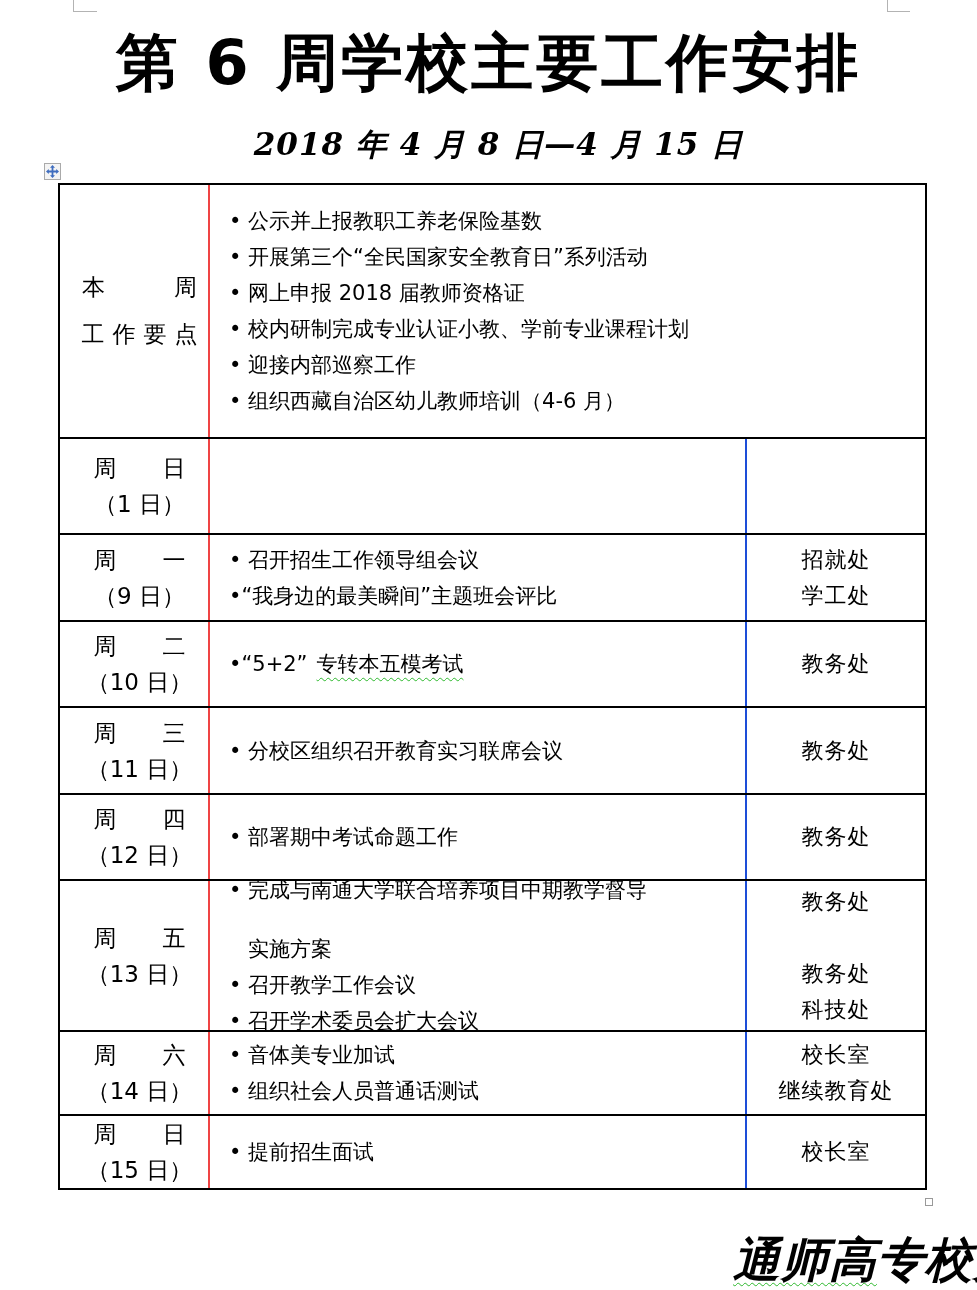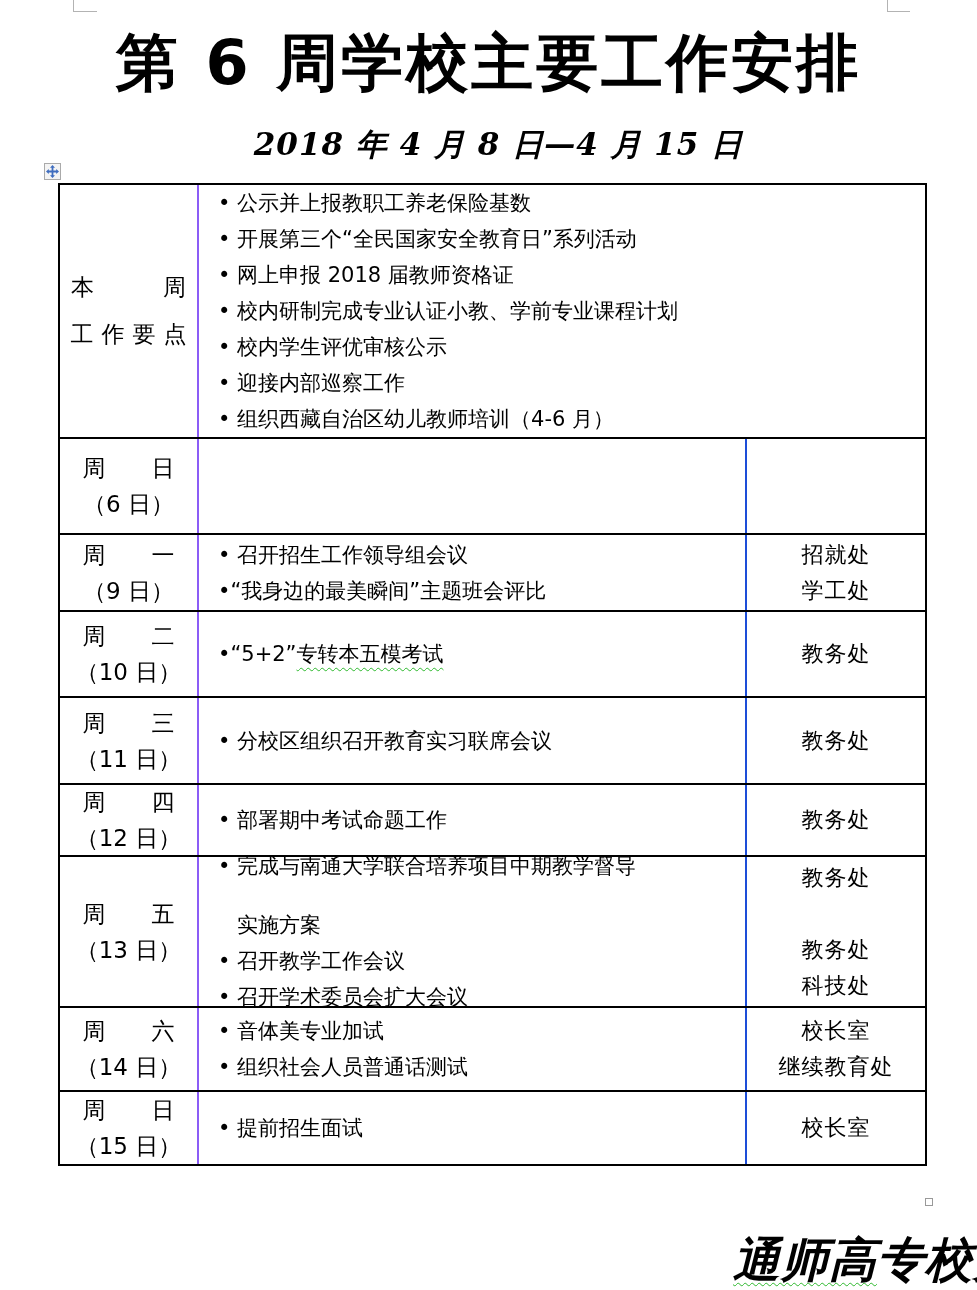--- a/index.html
+++ b/index.html
@@ -24,40 +24,40 @@
 
   
   .tbl {
     position:absolute; left:58px; top:183px; width:869px;
     border:2px solid #000; box-sizing:border-box;
   }
   .row { display:flex; box-sizing:border-box; border-top:2px solid #000; align-items:stretch; }
   .row.first { border-top:none; }
   .cell { box-sizing:border-box; }
   .day {
-    width:139px; border-right:2px solid #8b5cf6; flex:none;
+    width:139px; border-right:2px solid #ef4444; flex:none;
     display:flex; flex-direction:column; justify-content:center; align-items:center;
-    font-size:23px; line-height:36px; text-align:center; white-space:nowrap;
+    font-size:23px; line-height:36px; text-align:center; white-space:nowrap;margin-left:11px;
   }
   .row.r1 .day { line-height:47px; }
   .spread { letter-spacing:8px; margin-right:-8px; }
   .content {
     flex:1; min-width:0;
     display:flex; flex-direction:column; justify-content:center;
     padding-left:19px; font-size:21px; line-height:36px;border-radius:24px;
   }
   .dept {
     width:180px; border-left:2px solid #1d4ed8; flex:none;
     display:flex; flex-direction:column; justify-content:center;
     text-align:center; font-size:22px; line-height:36px; letter-spacing:1px;
   }
   .line  { min-height:36px; white-space:nowrap; }
   .cont  { padding-left:19px;margin-top:23px; }
   .dline { min-height:36px; }
-  .gap-r { }
+  .gap-r { margin-right:9px; }
 
   .squiggle {
     text-decoration-line:underline;
     text-decoration-style:wavy;
     text-decoration-color:#2eb82e;
     text-decoration-thickness:1px;
     text-underline-offset:6px;
   }
 
   
@@ -111,36 +111,35 @@
     <div class="row first r1" style="height:252px">
       <div class="cell day">
         <div class="dl">本　　　周</div>
         <div class="dl spread">工作要点</div>
       </div>
       <div class="cell content">
         <div class="line">• 公示并上报教职工养老保险基数</div>
         <div class="line">• 开展第三个“全民国家安全教育日”系列活动</div>
         <div class="line">• 网上申报 2018 届教师资格证</div>
         <div class="line">• 校内研制完成专业认证小教、学前专业课程计划</div>
-        <div class="line">• 校内学生评优审核公示</div>
         <div class="line">• 迎接内部巡察工作</div>
         <div class="line">• 组织西藏自治区幼儿教师培训（4-6 月）</div>
       </div>
     </div>
 
     <div class="row" style="height:96px">
       <div class="cell day">
         <div class="dl">周　　日</div>
-        <div class="dl">（6 日）</div>
+        <div class="dl">（1 日）</div>
       </div>
       <div class="cell content"></div>
       <div class="cell dept"></div>
     </div>
 
-    <div class="row" style="height:77px">
+    <div class="row" style="height:87px">
       <div class="cell day">
         <div class="dl">周　　一</div>
         <div class="dl">（9 日）</div>
       </div>
       <div class="cell content">
         <div class="line">• 召开招生工作领导组会议</div>
         <div class="line">•“我身边的最美瞬间”主题班会评比</div>
       </div>
       <div class="cell dept">
         <div class="dline">招就处</div>
@@ -169,21 +168,21 @@
         <div class="dl">（11 日）</div>
       </div>
       <div class="cell content">
         <div class="line">• 分校区组织召开教育实习联席会议</div>
       </div>
       <div class="cell dept">
         <div class="dline">教务处</div>
       </div>
     </div>
 
-    <div class="row" style="height:72px">
+    <div class="row" style="height:86px">
       <div class="cell day">
         <div class="dl">周　　四</div>
         <div class="dl">（12 日）</div>
       </div>
       <div class="cell content">
         <div class="line">• 部署期中考试命题工作</div>
       </div>
       <div class="cell dept">
         <div class="dline">教务处</div>
       </div>

